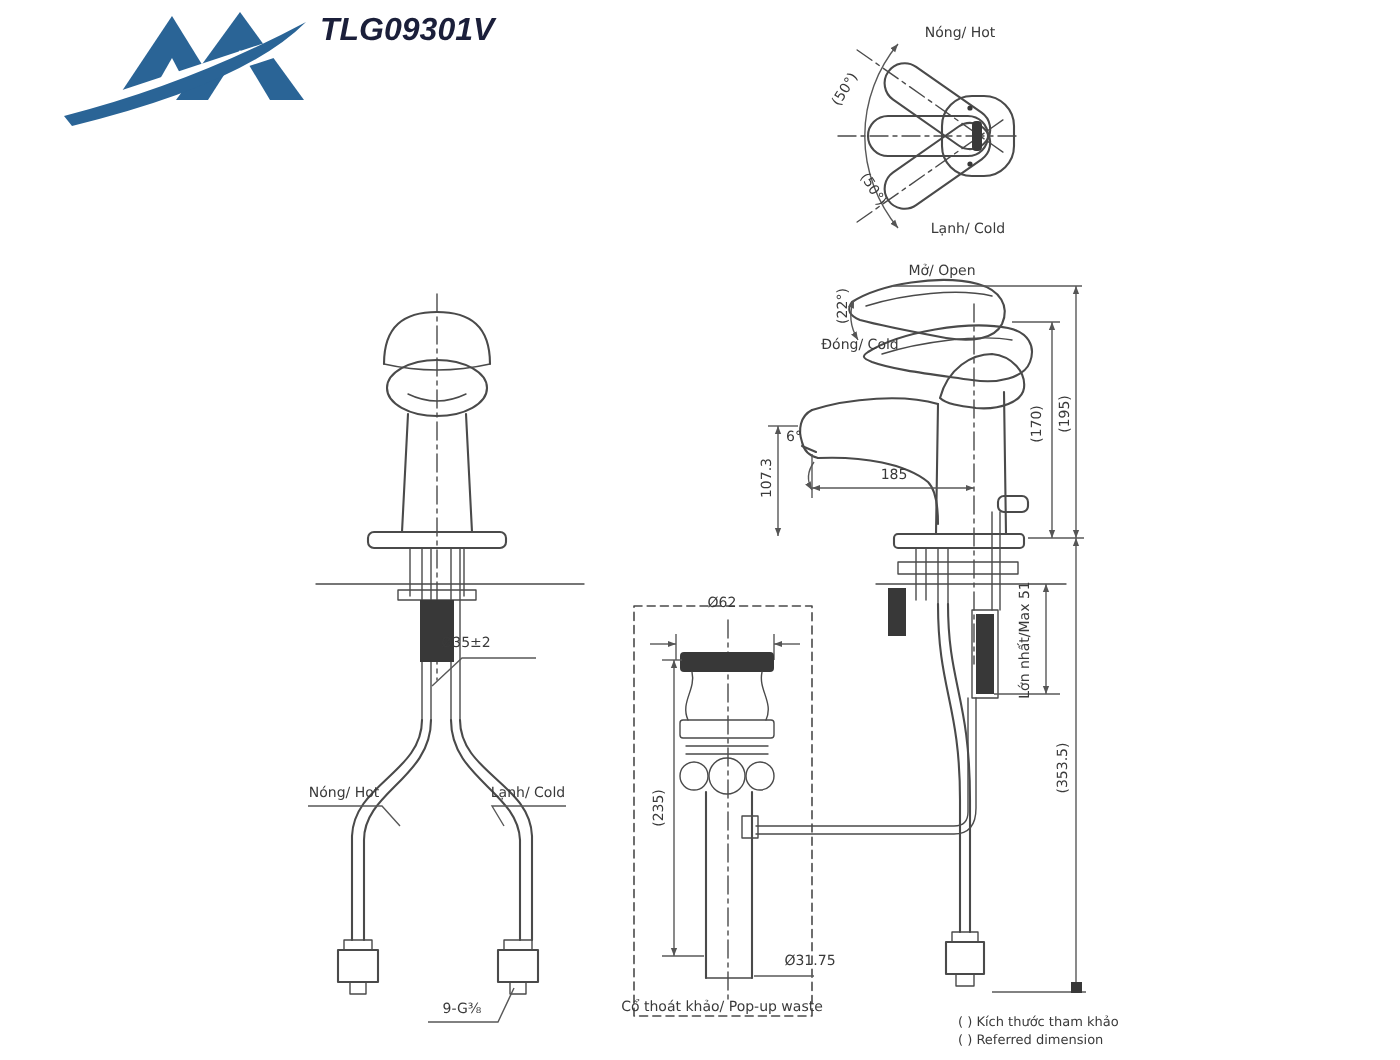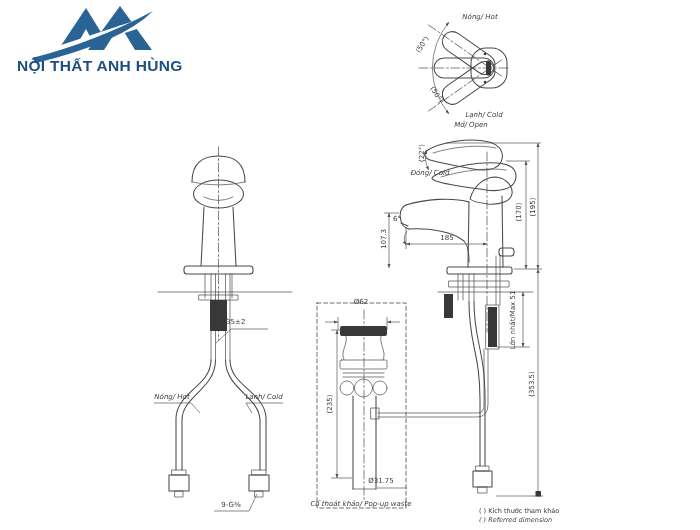--- a/index.html
+++ b/index.html
@@ -8,21 +8,21 @@
   svg{position:absolute;left:0;top:0;}
   .ln{fill:none;stroke:#4a4a4a;stroke-width:1.05;stroke-linecap:round;stroke-linejoin:round;}
   .th{stroke-width:0.7;}
   .cl{stroke-dasharray:9 2.5 2 2.5;stroke-width:0.7;}
   .bx{stroke-dasharray:4 2.6;stroke-width:0.8;}
   .dm{fill:none;stroke:#585858;stroke-width:0.7;}
   .dk{fill:#383838;stroke:none;}
   .lbl{position:absolute;transform:translate(-50%,-50%);white-space:nowrap;
        font-size:7px;color:#3a3a3a;line-height:1;}
   .vlbl{transform:translate(-50%,-50%) rotate(-90deg);}
-  .it{font-style:italic;}
+  .it{}
   .brand-text{position:absolute;left:17px;top:57px;width:170px;
       font-family:"Liberation Sans","DejaVu Sans",sans-serif;
       font-weight:bold;font-size:15.5px;letter-spacing:.3px;color:#1d4e84;}
   .model{position:absolute;left:160px;top:7px;
       font-family:"Liberation Sans","DejaVu Sans",sans-serif;
       font-style:italic;font-weight:bold;font-size:16px;color:#1b1f3a;}
   .notes{position:absolute;left:479px;top:507px;font-size:6.5px;color:#3a3a3a;line-height:1.35;}
   .notes span{display:block;}
 </style>
 </head>
@@ -168,46 +168,46 @@
       <line class="ln" x1="353" y1="396" x2="353" y2="489"></line>
       <line class="ln" x1="376" y1="396" x2="376" y2="489"></line>
       <line class="ln th" x1="353" y1="489" x2="376" y2="489"></line>
       <line class="dm" x1="331" y1="330" x2="341" y2="330"></line>
       <line class="dm" x1="337" y1="330" x2="337" y2="478" marker-start="url(#arw)" marker-end="url(#arw)"></line>
       <line class="dm" x1="331" y1="478" x2="352" y2="478"></line>
       <line class="dm" x1="377" y1="488" x2="407" y2="488"></line>
     </g>
   </svg>
 
-  <span class="brand-text">NỘI THẤT ANH HÙNG</span>
+  <span class="model">TLG09301V</span>
 
   <span class="lbl it" style="left:480px;top:17px">Nóng/ Hot</span>
   <span class="lbl it" style="left:484px;top:115px">Lạnh/ Cold</span>
   <span class="lbl" style="left:423px;top:45px;transform:translate(-50%,-50%) rotate(-58deg)">(50°)</span>
   <span class="lbl" style="left:436px;top:95px;transform:translate(-50%,-50%) rotate(58deg)">(50°)</span>
 
-  <span class="lbl it" style="left:471px;top:125px">Mở/ Open</span>
+  <span class="lbl it" style="left:471px;top:136px">Mở/ Open</span>
   <span class="lbl vlbl" style="left:422px;top:153px">(22°)</span>
   <span class="lbl it" style="left:430px;top:173px">Đóng/ Cold</span>
   <span class="lbl" style="left:397px;top:219px">6°</span>
   <span class="lbl vlbl" style="left:384px;top:239px">107.3</span>
   <span class="lbl" style="left:447px;top:238px">185</span>
   <span class="lbl vlbl" style="left:519px;top:212px">(170)</span>
   <span class="lbl vlbl" style="left:533px;top:207px">(195)</span>
   <span class="lbl vlbl" style="left:513px;top:320px">Lớn nhất/Max 51</span>
   <span class="lbl vlbl" style="left:532px;top:384px">(353.5)</span>
 
   <span class="lbl" style="left:233px;top:322px">Ø35±2</span>
   <span class="lbl it" style="left:172px;top:397px">Nóng/ Hot</span>
   <span class="lbl it" style="left:264px;top:397px">Lạnh/ Cold</span>
   <span class="lbl" style="left:231px;top:505px">9-G⅜</span>
 
   <span class="lbl" style="left:361px;top:302px">Ø62</span>
   <span class="lbl vlbl" style="left:330px;top:404px">(235)</span>
-  <span class="lbl" style="left:381px;top:481px">Ø31.75</span>
+  <span class="lbl" style="left:405px;top:481px">Ø31.75</span>
   <span class="lbl it" style="left:361px;top:504px">Cổ thoát khảo/ Pop-up waste</span>
 
   <div class="notes">
     <span>( ) Kích thước tham khảo</span>
     <span class="it">( ) Referred dimension</span>
   </div>
 
 </div>
 
 </body></html>

